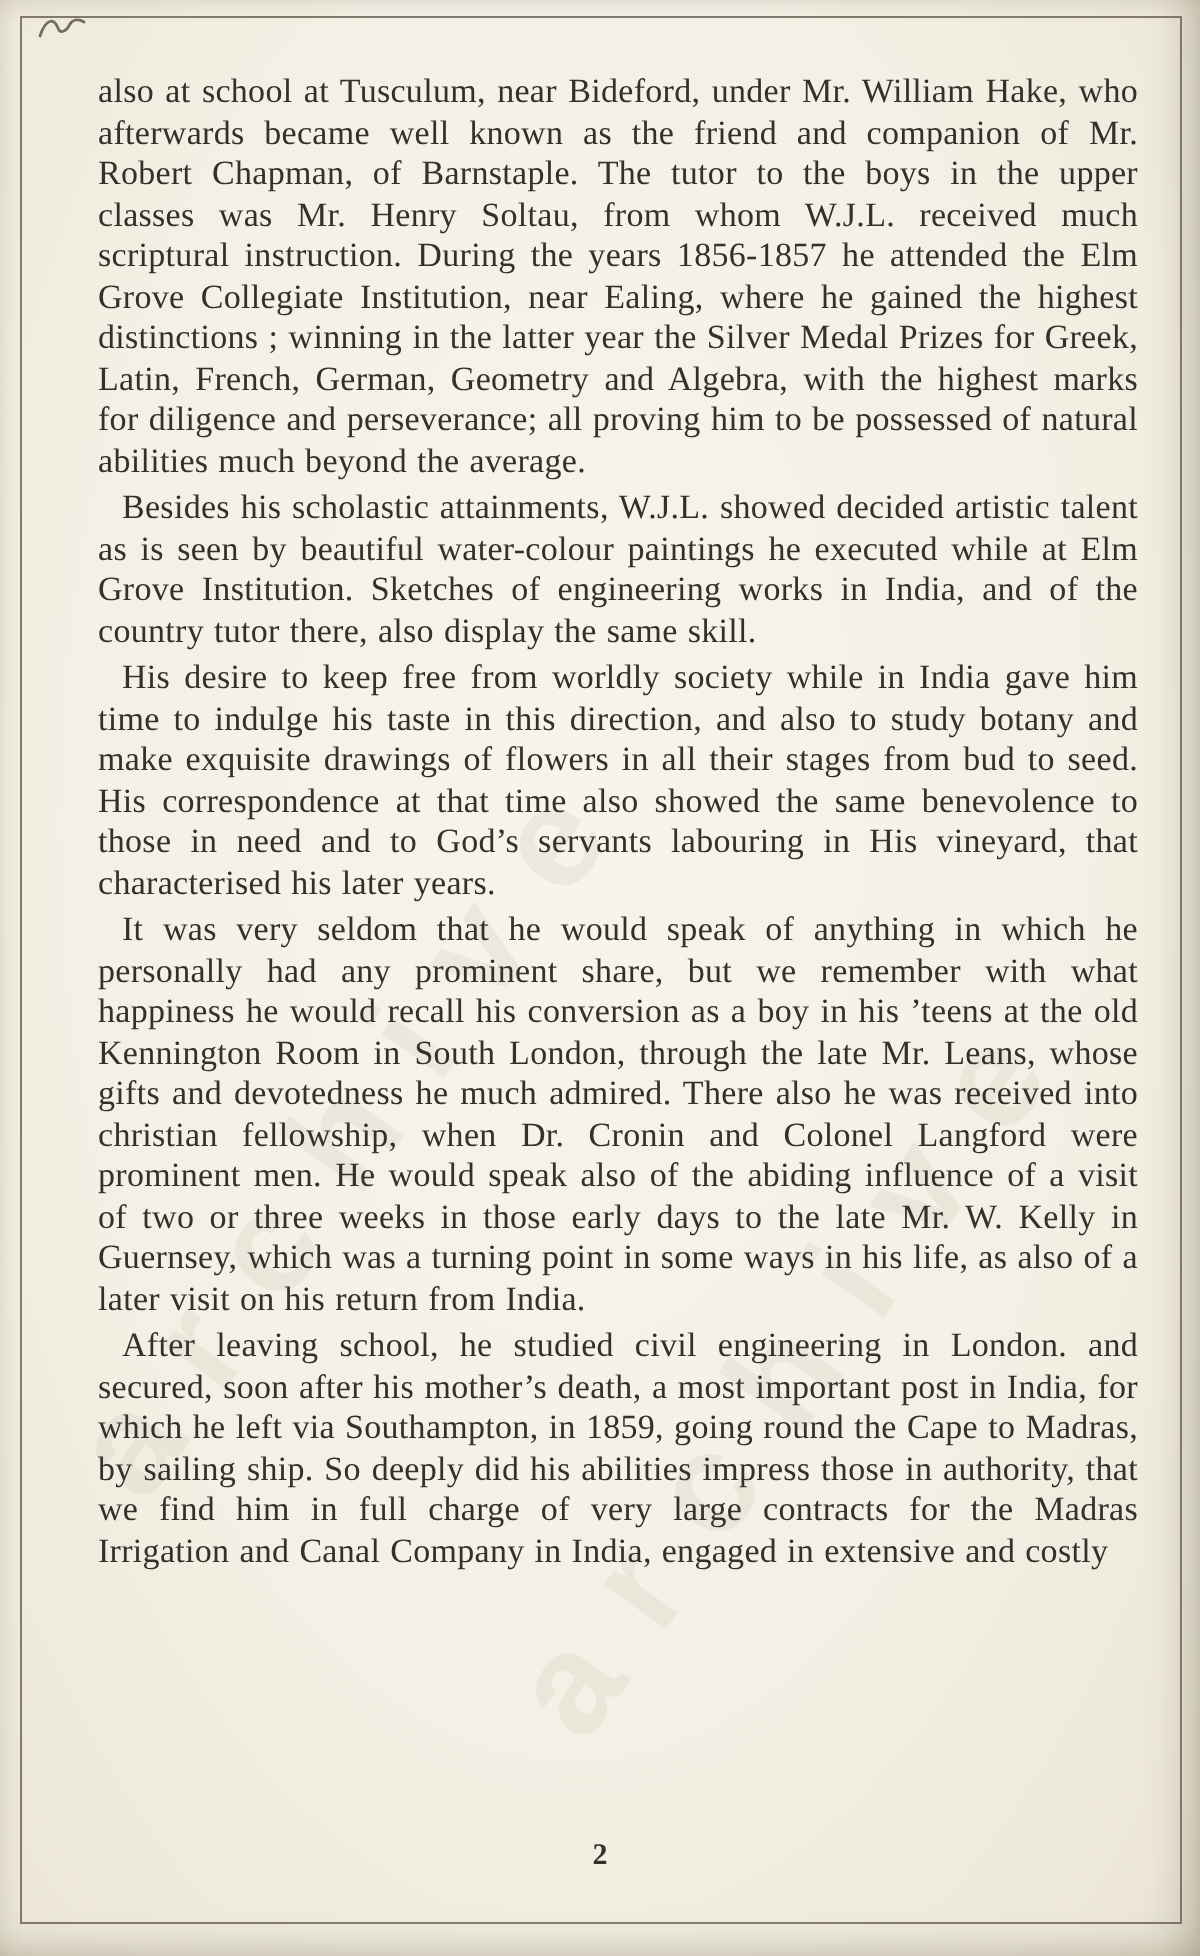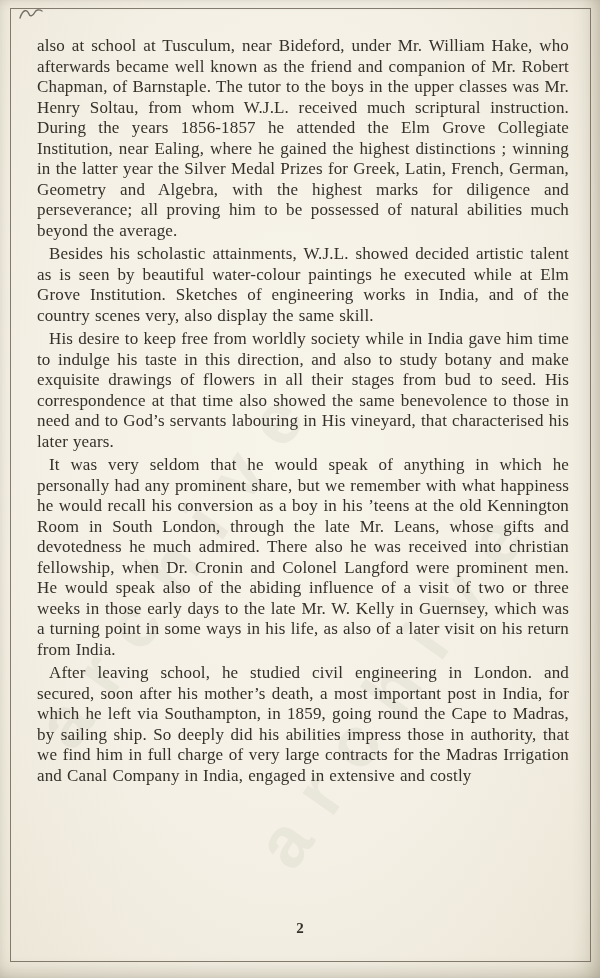--- a/index.html
+++ b/index.html
@@ -60,21 +60,21 @@
     top: 36px;
     left: 33px;
     width: 536px;
     font-size: 17px;
     line-height: 20.5px;
     text-align: justify;
     letter-spacing: 0.15px;
     word-spacing: 0.6px;
   }
   .para {
-    margin: 0 0 3px 4px;
+    margin: 0 0 3px 16px;
     text-indent: 12px;
   }
   .para.continuation {
     text-indent: 0;
   }
   .page-number {
     position: absolute;
     top: 920px;
     left: 0;
     width: 100%;
@@ -97,21 +97,21 @@
   <div class="border-frame"></div>
 
   <div class="corner-mark">
     <svg width="28" height="16" viewBox="0 0 28 16">
       <path d="M2 12 C5 3, 9 3, 11 8 C12 11, 15 10, 17 6 C18 4, 21 3, 24 5" fill="none" stroke="#554f47" stroke-width="1.4" stroke-linecap="round"></path>
     </svg>
   </div>
 
   <main class="text-block">
     <p class="para continuation">also at school at Tusculum, near Bideford, under Mr. William Hake, who afterwards became well known as the friend and companion of Mr. Robert Chapman, of Barnstaple. The tutor to the boys in the upper classes was Mr. Henry Soltau, from whom W.J.L. received much scriptural instruction. During the years 1856-1857 he attended the Elm Grove Collegiate Institution, near Ealing, where he gained the highest distinctions ; winning in the latter year the Silver Medal Prizes for Greek, Latin, French, German, Geometry and Algebra, with the highest marks for diligence and perseverance; all proving him to be possessed of natural abilities much beyond the average.</p>
-    <p class="para">Besides his scholastic attainments, W.J.L. showed decided artistic talent as is seen by beautiful water-colour paintings he executed while at Elm Grove Institution. Sketches of engineering works in India, and of the country scenes very, also display the same skill.</p>
+    <p class="para">Besides his scholastic attainments, W.J.L. showed decided artistic talent as is seen by beautiful water-colour paintings he executed while at Elm Grove Institution. Sketches of engineering works in India, and of the country tutor there, also display the same skill.</p>
     <p class="para">His desire to keep free from worldly society while in India gave him time to indulge his taste in this direction, and also to study botany and make exquisite drawings of flowers in all their stages from bud to seed. His correspondence at that time also showed the same benevolence to those in need and to God’s servants labouring in His vineyard, that characterised his later years.</p>
     <p class="para">It was very seldom that he would speak of anything in which he personally had any prominent share, but we remember with what happiness he would recall his conversion as a boy in his ’teens at the old Kennington Room in South London, through the late Mr. Leans, whose gifts and devotedness he much admired. There also he was received into christian fellowship, when Dr. Cronin and Colonel Langford were prominent men. He would speak also of the abiding influence of a visit of two or three weeks in those early days to the late Mr. W. Kelly in Guernsey, which was a turning point in some ways in his life, as also of a later visit on his return from India.</p>
     <p class="para">After leaving school, he studied civil engineering in London. and secured, soon after his mother’s death, a most important post in India, for which he left via Southampton, in 1859, going round the Cape to Madras, by sailing ship. So deeply did his abilities impress those in authority, that we find him in full charge of very large contracts for the Madras Irrigation and Canal Company in India, engaged in extensive and costly</p>
   </main>
 
   <div class="page-number">2</div>
 
 </div>
 
 </body></html>

